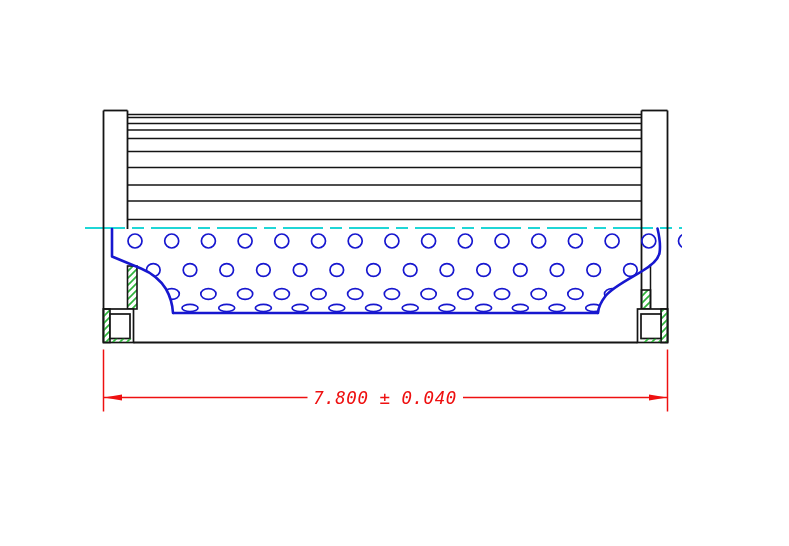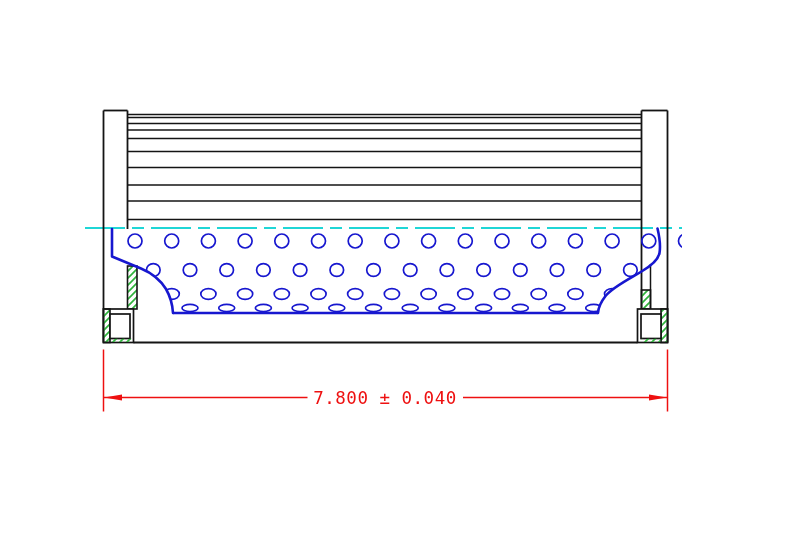--- a/index.html
+++ b/index.html
@@ -1,20 +1,20 @@
 <!DOCTYPE html>
 <html style="--c-outline: #141414; --c-media: #1717cf; --c-centerline: #1fd6d6; --c-hatch: #2fb43c; --c-dimension: #ee1010; --c-background: #ffffff;"><head>
 <meta charset="utf-8">
 <style>
   :root{
     --c-outline:#141414; --c-media:#1717cf; --c-centerline:#1fd6d6;
     --c-hatch:#2fb43c; --c-dimension:#ee1010; --c-background:#ffffff;
   }
   html,body{margin:0;padding:0;background:var(--c-background);}
-  .stage{position:relative;width:682px;height:546px;background:var(--c-background);overflow:hidden;}
+  .stage{position:relative;width:682px;height:546px;background:var(--c-background);overflow:hidden;font-style:italic;}
   svg{display:block;}
   .outline{stroke:var(--c-outline);fill:none;stroke-width:1.8;}
   .outline-thin{stroke:var(--c-outline);fill:none;stroke-width:1.5;}
   .pleat{stroke:var(--c-outline);stroke-width:1.6;fill:none;}
   .whitefill{fill:var(--c-background);stroke:var(--c-outline);stroke-width:1.7;}
   .hatchfill{fill:url(#hatch);stroke:var(--c-outline);stroke-width:1.6;}
   .hatchonly{fill:url(#hatch);stroke:none;}
   .hatch-line{stroke:var(--c-hatch);stroke-width:1.7;fill:none;}
   .centerline{stroke:var(--c-centerline);stroke-width:2.2;fill:none;stroke-dasharray:40 7 12 7;}
   .media{stroke:var(--c-media);fill:none;stroke-width:2.6;stroke-linejoin:round;stroke-linecap:round;}

